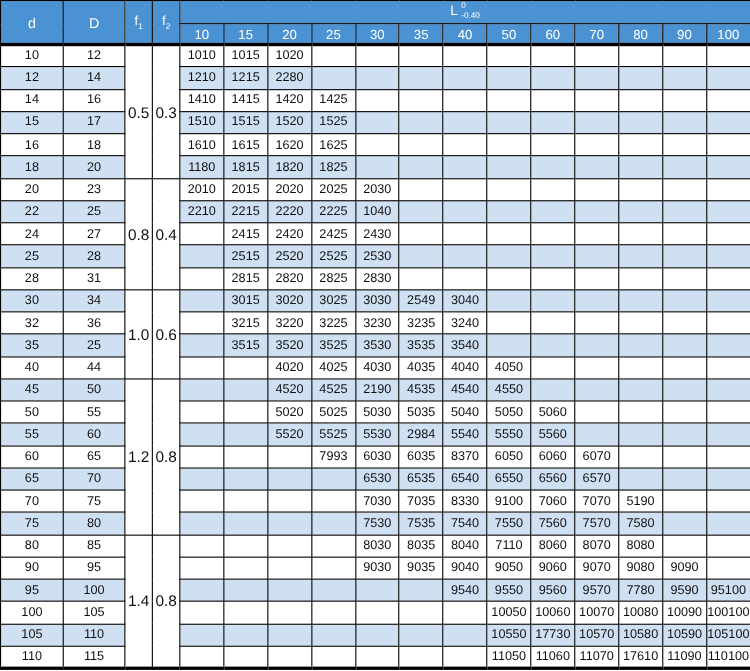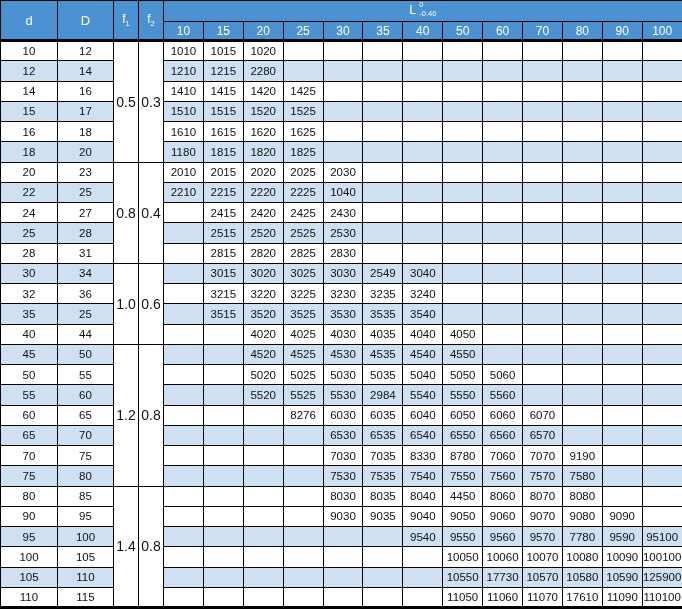--- a/index.html
+++ b/index.html
@@ -381,21 +381,21 @@
         </tr>
         <tr class="shaded">
           <td>45</td>
           <td>50</td>
           <td rowspan="7" class="fcell">1.2</td>
           <td rowspan="7" class="fcell">0.8</td>
           <td></td>
           <td></td>
           <td>4520</td>
           <td>4525</td>
-          <td>4530</td>
+          <td>2190</td>
           <td>4535</td>
           <td>4540</td>
           <td>4550</td>
           <td></td>
           <td></td>
           <td></td>
           <td></td>
           <td></td>
         </tr>
         <tr>
@@ -431,24 +431,24 @@
           <td></td>
           <td></td>
           <td></td>
         </tr>
         <tr>
           <td>60</td>
           <td>65</td>
           <td></td>
           <td></td>
           <td></td>
-          <td>8276</td>
+          <td>7993</td>
           <td>6030</td>
           <td>6035</td>
-          <td>6040</td>
+          <td>8370</td>
           <td>6050</td>
           <td>6060</td>
           <td>6070</td>
           <td></td>
           <td></td>
           <td></td>
         </tr>
         <tr class="shaded">
           <td>65</td>
           <td>70</td>
@@ -469,24 +469,24 @@
         <tr>
           <td>70</td>
           <td>75</td>
           <td></td>
           <td></td>
           <td></td>
           <td></td>
           <td>7030</td>
           <td>7035</td>
           <td>8330</td>
-          <td>8780</td>
+          <td>9100</td>
           <td>7060</td>
           <td>7070</td>
-          <td>9190</td>
+          <td>5190</td>
           <td></td>
           <td></td>
         </tr>
         <tr class="shaded">
           <td>75</td>
           <td>80</td>
           <td></td>
           <td></td>
           <td></td>
           <td></td>
@@ -505,21 +505,21 @@
           <td>85</td>
           <td rowspan="6" class="fcell">1.4</td>
           <td rowspan="6" class="fcell">0.8</td>
           <td></td>
           <td></td>
           <td></td>
           <td></td>
           <td>8030</td>
           <td>8035</td>
           <td>8040</td>
-          <td>4450</td>
+          <td>7110</td>
           <td>8060</td>
           <td>8070</td>
           <td>8080</td>
           <td></td>
           <td></td>
         </tr>
         <tr>
           <td>90</td>
           <td>95</td>
           <td></td>
@@ -578,21 +578,21 @@
           <td></td>
           <td></td>
           <td></td>
           <td></td>
           <td></td>
           <td>10550</td>
           <td>17730</td>
           <td>10570</td>
           <td>10580</td>
           <td>10590</td>
-          <td>125900</td>
+          <td>105100</td>
         </tr>
         <tr>
           <td>110</td>
           <td>115</td>
           <td></td>
           <td></td>
           <td></td>
           <td></td>
           <td></td>
           <td></td>

